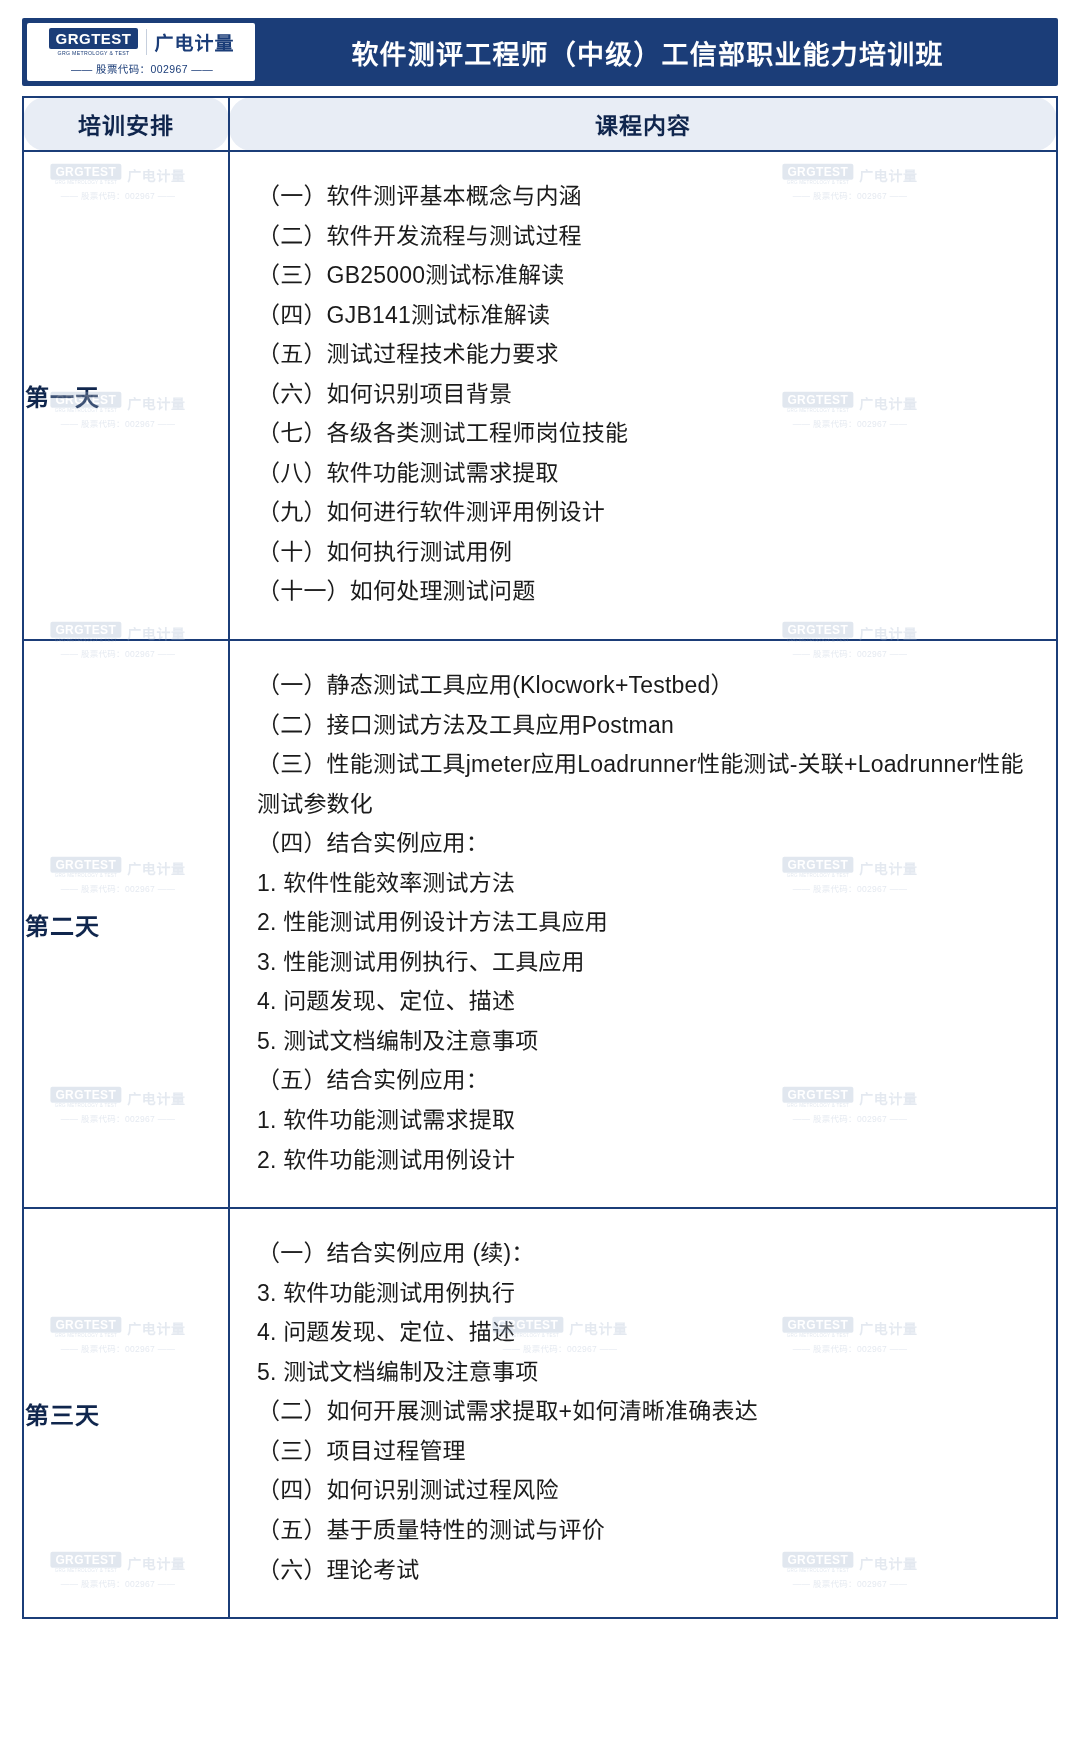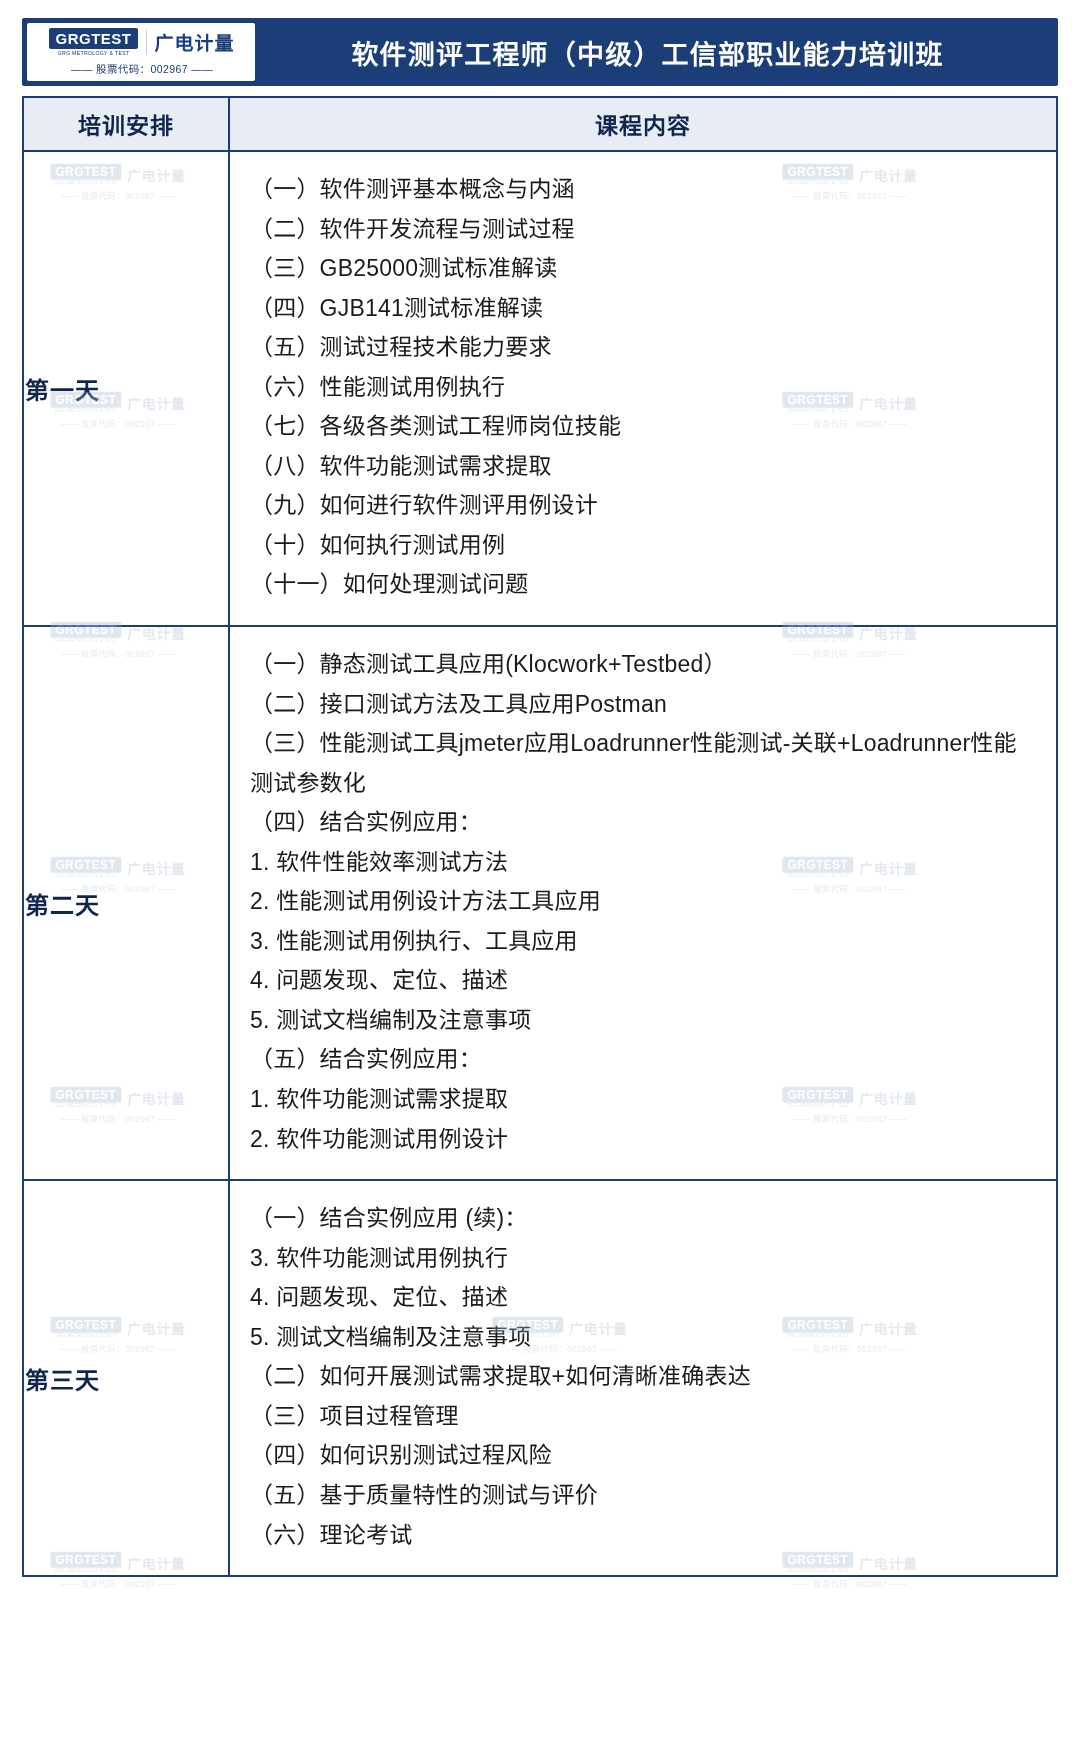--- a/index.html
+++ b/index.html
@@ -116,34 +116,35 @@
     border: 2px solid #1b3d78;
     vertical-align: middle;
   }
   thead th {
     background: #e8edf5;
     color: #10264d;
     font-size: 23px;
     font-weight: 700;
     padding: 9px 0;
     letter-spacing: 1px;
+    border-radius: 23px;
   }
   th.col-day { width: 204px; }
   td.day-cell {
     font-size: 24px;
     font-weight: 700;
     color: #10264d;
     letter-spacing: 1px;
   }
   td.content-cell {
     padding: 14px 16px 16px 16px;
   }
   ul.items {
     list-style: none;
-    margin: 4px;
+    margin: 11px;
     padding: 0;
   }
   ul.items li {
     font-size: 23px;
     line-height: 1.72;
     color: #1a1a1a;
     letter-spacing: .2px;
     white-space: pre-wrap;
   }
 
@@ -233,21 +234,21 @@
     <tbody>
       <tr>
         <td class="day-cell">第一天</td>
         <td class="content-cell">
           <ul class="items">
             <li>（一）软件测评基本概念与内涵</li>
             <li>（二）软件开发流程与测试过程</li>
             <li>（三）GB25000测试标准解读</li>
             <li>（四）GJB141测试标准解读</li>
             <li>（五）测试过程技术能力要求</li>
-            <li>（六）性能测试用例执行</li>
+            <li>（六）如何识别项目背景</li>
             <li>（七）各级各类测试工程师岗位技能</li>
             <li>（八）软件功能测试需求提取</li>
             <li>（九）如何进行软件测评用例设计</li>
             <li>（十）如何执行测试用例</li>
             <li>（十一）如何处理测试问题</li>
           </ul>
         </td>
       </tr>
       <tr>
         <td class="day-cell">第二天</td>

